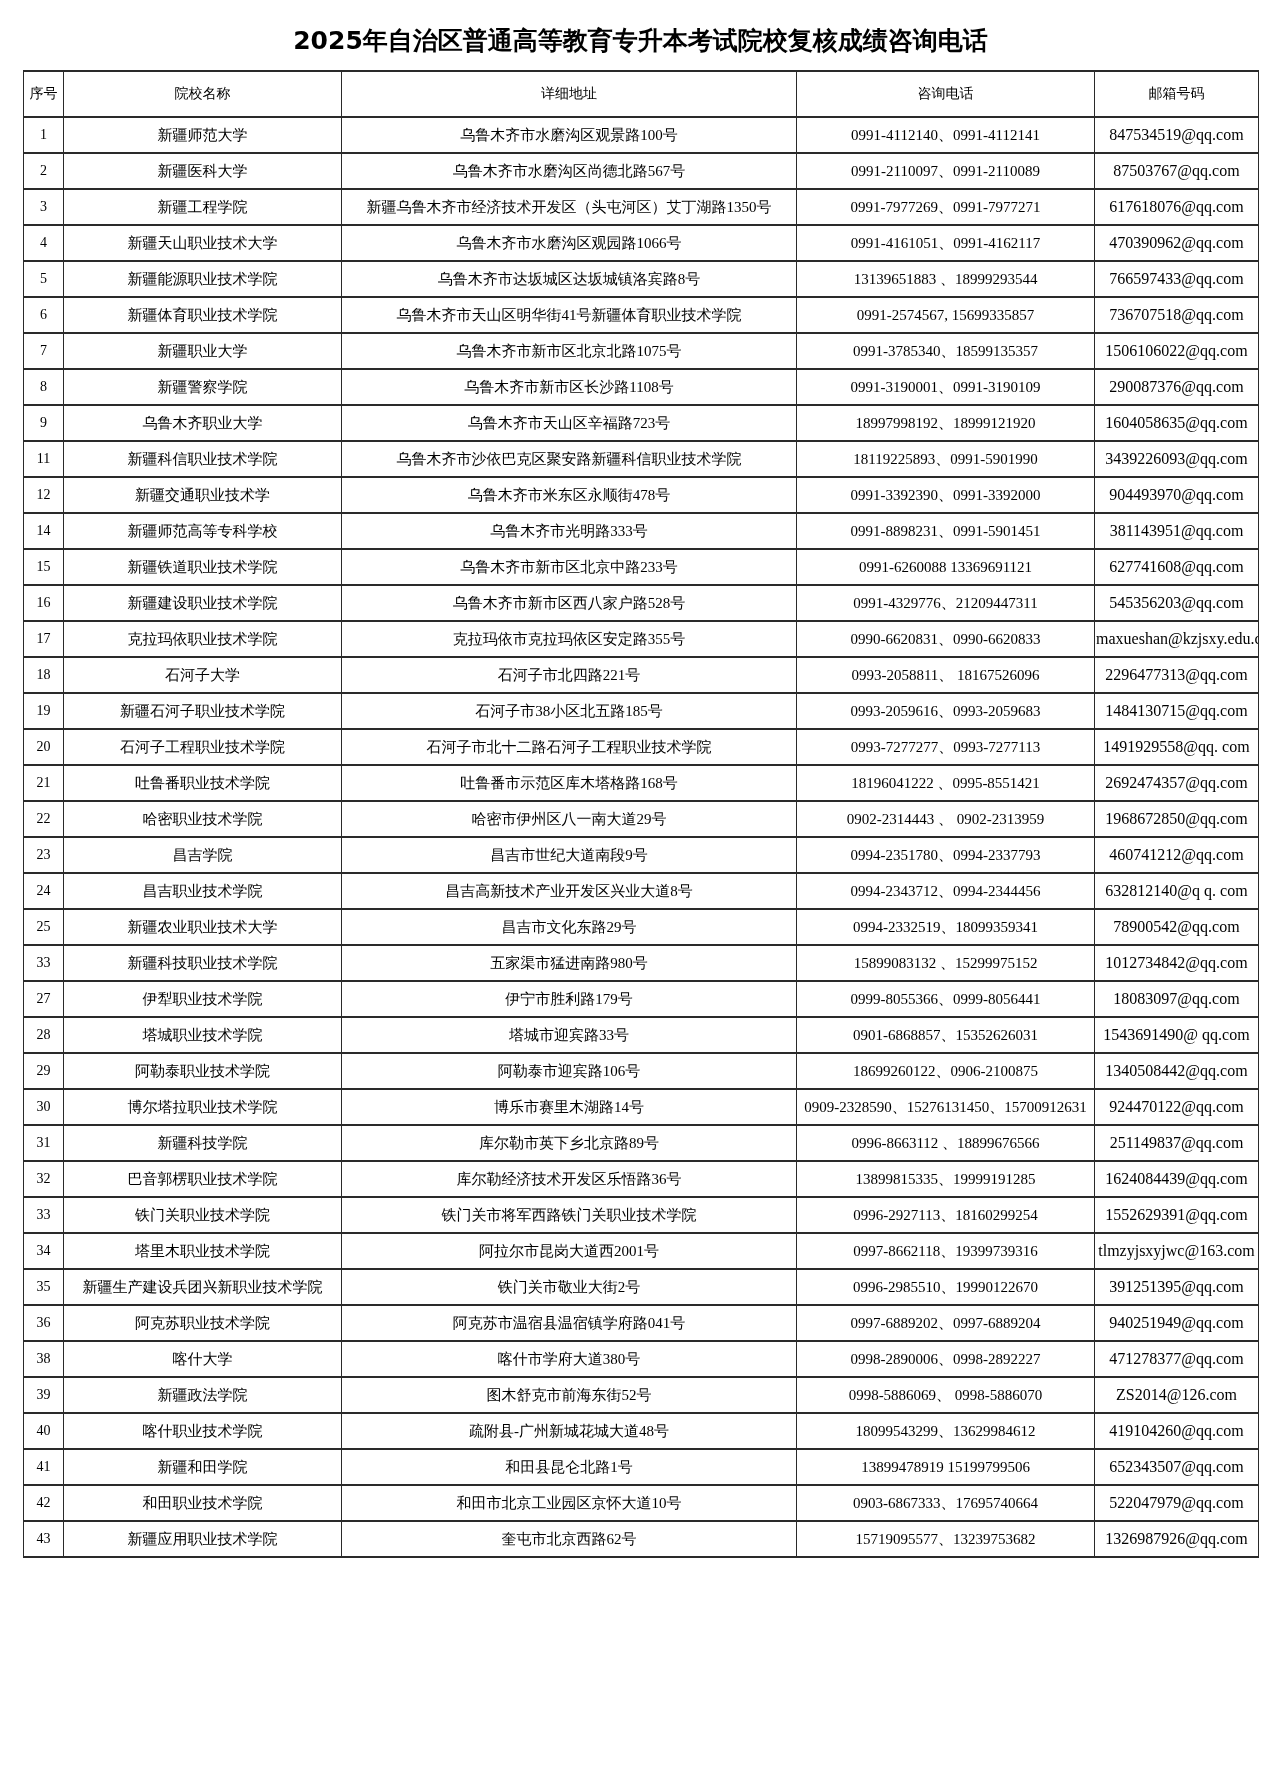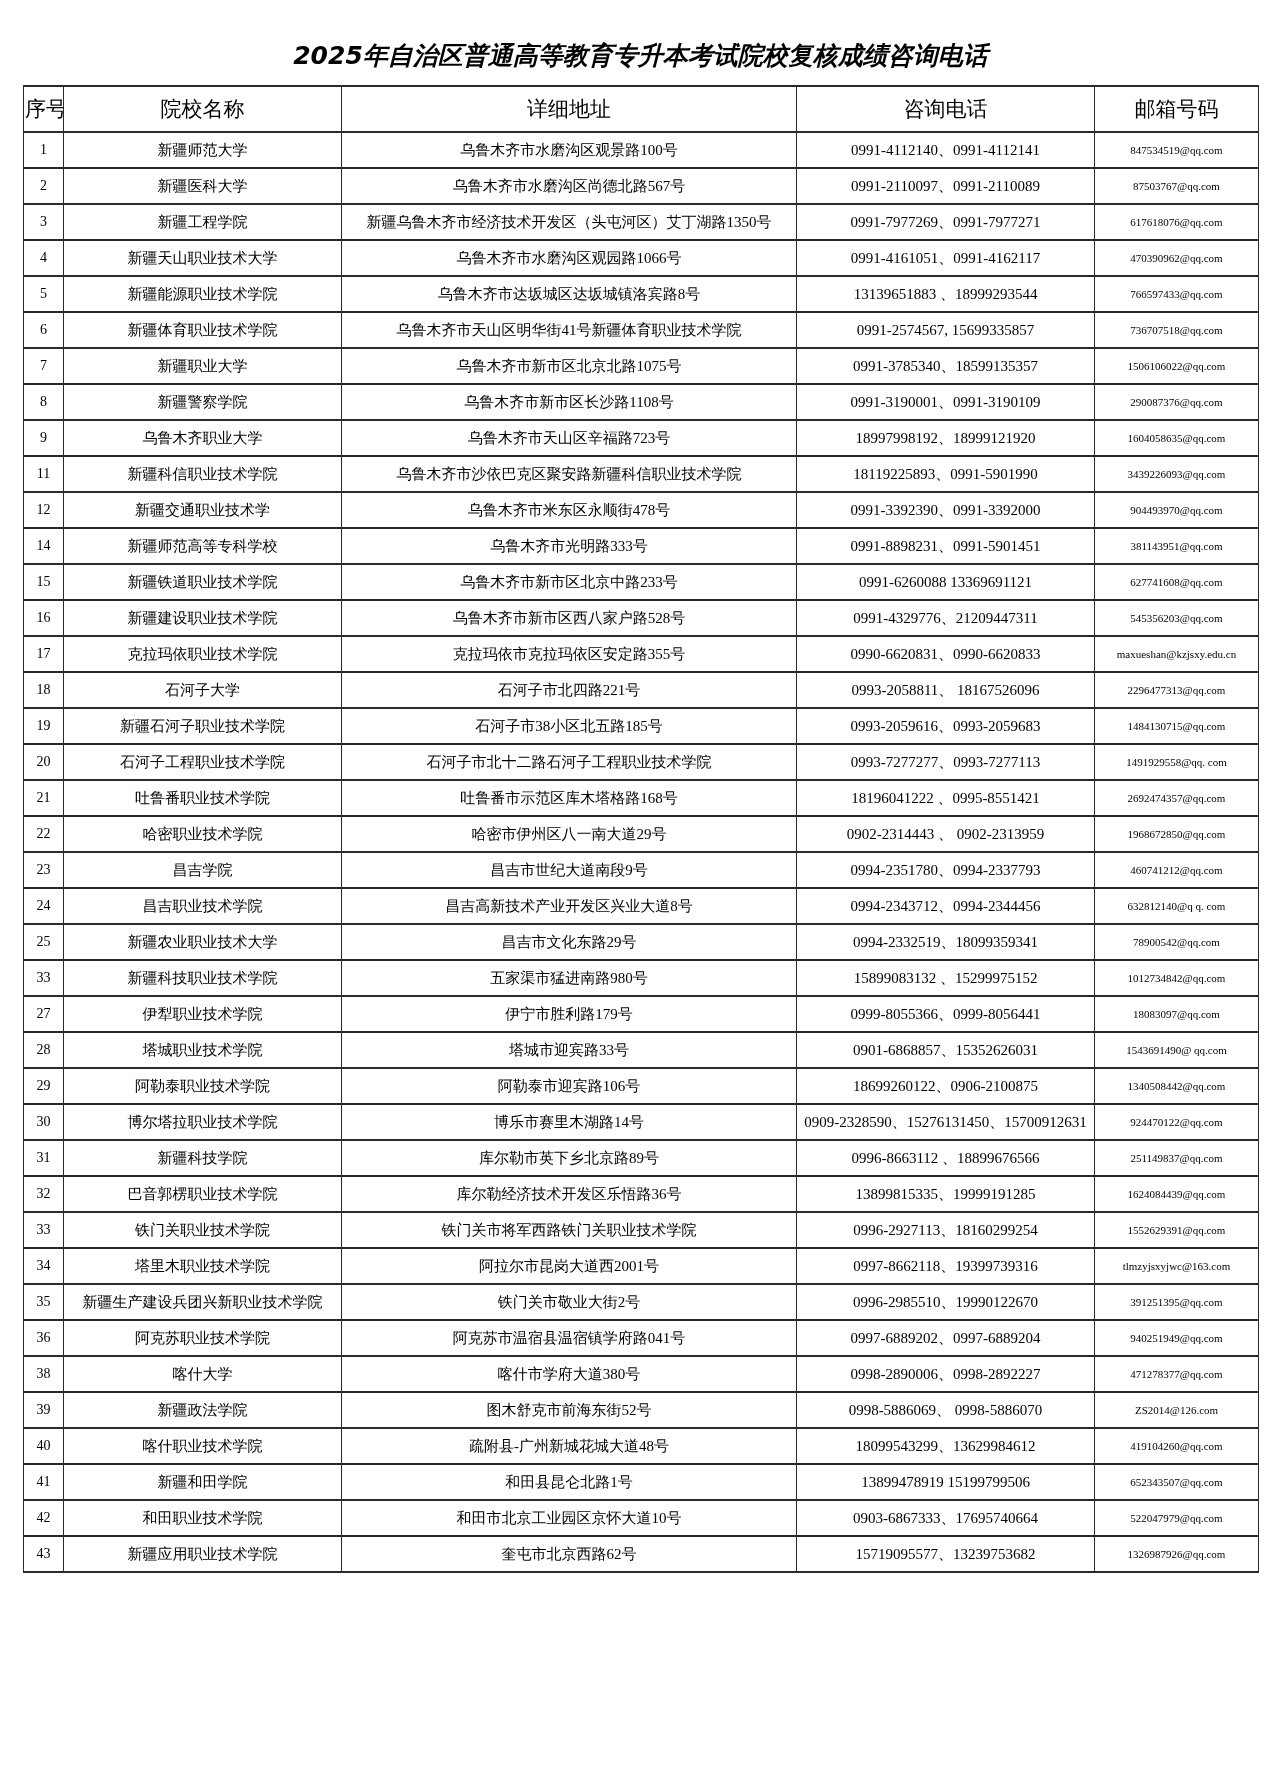--- a/index.html
+++ b/index.html
@@ -15,23 +15,22 @@
     position: relative;
     overflow: hidden;
   }
   .doc-title {
     font-family: "DejaVu Sans", "Liberation Sans", sans-serif;
     font-weight: bold;
     font-size: 25px;
     line-height: 27px;
     text-align: center;
     width: 1235px;
-    margin: 42px 0 0 23px;
+    margin: 27px 0 0 23px;
     white-space: nowrap;
-    font-style: italic;
   }
   table.contact-table {
     border-collapse: collapse;
     table-layout: fixed;
     width: 1235px;
     margin: 16px 0 0 23px;
   }
   .contact-table th,
   .contact-table td {
     border-left: 1px solid #2a2a2a;
@@ -40,33 +39,33 @@
     border-bottom: 2px solid #2a2a2a;
     text-align: center;
     vertical-align: middle;
     padding: 0 1px;
     overflow: hidden;
     white-space: nowrap;
     font-weight: normal;
   }
   .contact-table th {
     height: 44px;
-    font-size: 21px;
+    font-size: 14px;
   }
   .contact-table td {
     height: 34px;
     font-size: 15px;
   }
   .col-no    { width: 40px;  }
   .col-name  { width: 278px; }
   .col-addr  { width: 455px; }
   .col-phone { width: 298px; }
   .col-email { width: 164px; }
   td.cell-no    { font-size: 14px; }
-  td.cell-email { font-size: 11px; }
+  td.cell-email { font-size: 16px; }
 </style>
 </head>
 <body>
 
 <div>
   <div class="doc-title">2025年自治区普通高等教育专升本考试院校复核成绩咨询电话</div>
 
   <table class="contact-table">
     <colgroup>
       <col class="col-no">

